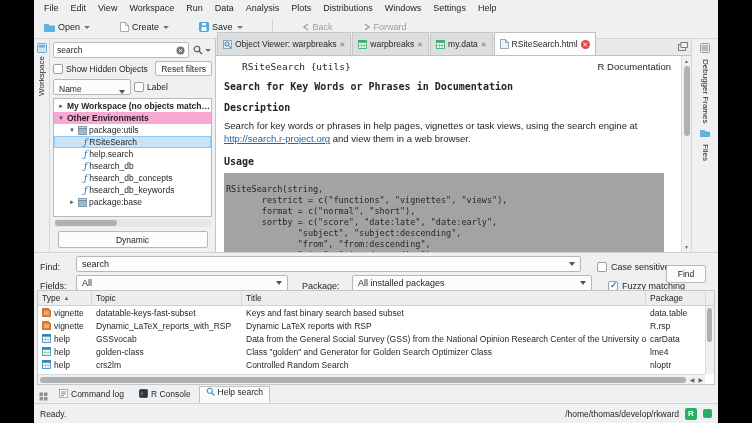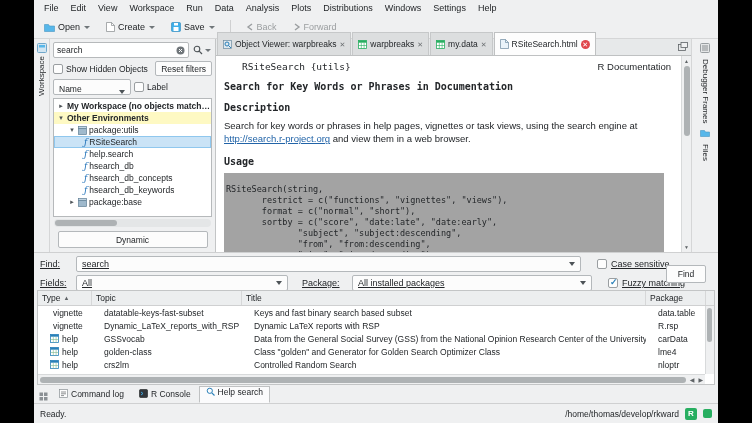--- a/index.html
+++ b/index.html
@@ -7,21 +7,21 @@
   body { font-family:"Liberation Sans",sans-serif; color:#232629; }
   .screen { position:relative; width:752px; height:423px; background:#000; overflow:hidden; }
   .app { position:absolute; left:34px; top:0; width:684px; height:423px; background:#eff0f1;
          display:flex; flex-direction:column; font-size:9px; }
 
   
   .menubar { height:16px; display:flex; align-items:center; padding:0 4px; background:#eff0f1; }
   .menu-item { padding:1px 6px; border-radius:2px; white-space:nowrap; }
 
   
-  .toolbar { height:23px; display:flex; align-items:center; gap:6px; padding:0 5px;
+  .toolbar { height:23px; display:flex; align-items:center; gap:20px; padding:0 5px;
              border-bottom:1px solid #d5d6d7; }
   .tbtn { display:inline-flex; align-items:center; gap:3px; padding:2px 5px; border-radius:2px; }
   .tbtn.disabled { color:#9b9ea0; }
   .caret-sm { width:0;height:0;border-left:3px solid transparent;border-right:3px solid transparent;
               border-top:3px solid #70767a; margin-left:1px; }
   .tsep { width:1px; height:15px; background:#cfd0d1; margin:0 4px; }
 
   
   .main { height:213px; display:flex; }
   .dock-strip { background:#eff0f1; display:flex; flex-direction:column; align-items:center; }
@@ -54,21 +54,21 @@
                   border-right:3px solid transparent; border-top:4px solid #4d5357; }
   .name-combo { width:78px;align-items:flex-end; }
 
   .tree { flex:1; background:#fff; border:1px solid #b6b9bb; overflow:hidden; padding-top:1px; }
   .titem { height:12px; display:flex; align-items:center; gap:2px; white-space:nowrap; padding-left:3px; }
   .titem .exp { width:8px; font-size:7px; color:#4d5357; text-align:center; flex:none; }
   .titem .t { overflow:hidden; text-overflow:ellipsis; }
   .titem .bold { font-weight:bold; }
   .lvl1 { padding-left:14px; }
   .lvl2 { padding-left:30px; }
-  .titem.cursel { background:#fef9c3; }
+  .titem.cursel { background:#f9a8d4; }
   .titem.sel { background:#cae3f6; outline:1px solid #8fc7ee; outline-offset:-1px; }
   .fnicon { color:#1d6fb7; font-style:italic; font-family:"DejaVu Serif",serif; font-size:9px; line-height:8px; flex:none; }
   .hscroll { height:8px; margin:2px 1px; background:#e4e6e7; border-radius:4px; position:relative; }
   .hscroll .thumb { position:absolute; left:1px; top:1px; height:6px; width:62px; background:#aeb2b4; border-radius:3px; }
   .btn.update { width:150px; margin:2px auto 0 auto; }
 
   
   .center { flex:1; display:flex; flex-direction:column; min-width:0; }
   .doctabs { height:17px; display:flex; align-items:flex-end; background:#e7e9ea; padding-left:1px;
              border-bottom:1px solid #bfc1c2; }
@@ -95,38 +95,38 @@
               background:#a3a3a3; display:inline-block; margin-top:6px; padding:11px 4px 2px 2px;
               white-space:pre; min-width:440px; }
   .vscroll { position:absolute; right:0; top:0; bottom:0; width:10px; background:#eff0f1;
              border-left:1px solid #d8dadb; display:flex; flex-direction:column; align-items:center; }
   .vscroll .arr { font-size:5px; color:#5e6366; padding:2px 0; }
   .vscroll .thumb { width:6px; height:70px; background:#aeb2b4; border-radius:3px; }
   .vscroll .sp { flex:1; }
 
   
   .findpanel { height:38px; position:relative; padding:3px 6px; border-top:1px solid #cfd0d1; }
-  .frow { display:flex; align-items:center; height:16px; margin-bottom:3px; gap:6px;text-decoration:underline; }
+  .frow { display:flex; align-items:flex-end; height:16px; margin-bottom:3px; gap:6px; }
   .flabel { width:30px; flex:none; }
   .find-combo { width:505px; }
   .fields-combo { width:212px; }
   .pkg-label { width:44px; flex:none; margin-left:8px; }
   .pkg-combo { width:240px; }
   .cbgroup { display:flex; align-items:center; gap:4px; margin-left:10px; white-space:nowrap; }
   .find-btn { position:absolute; right:12px; top:12px; width:40px; height:18px; }
 
   
   .results { height:95px; margin:0 3px; background:#fff; border:1px solid #c3c5c6; position:relative; overflow:hidden; }
   .rgrid { display:grid; grid-template-columns:54px 150px 404px 60px; }
   .rhead { background:#eceeef; border-bottom:1px solid #cfd0d1; height:15px; }
   .rhead > div { display:flex; align-items:center; padding:0 4px; border-right:1px solid #d6d7d8;
                  font-size:8.5px; gap:3px; }
   .sortarrow { font-size:6px; color:#5e6366; }
   .rrow { height:13px; }
-  .rrow > div { display:flex; align-items:center; padding:0 12px; font-size:8.5px; white-space:nowrap;
+  .rrow > div { display:flex; align-items:center; padding:0 4px; font-size:8.5px; white-space:nowrap;
                 overflow:hidden; gap:3px; }
   .tbl-vscroll { position:absolute; right:0; top:15px; bottom:10px; width:9px; background:#eff0f1;
                  border-left:1px solid #d8dadb; }
   .tbl-vscroll .thumb { position:absolute; top:2px; left:1px; width:5px; height:34px; background:#aeb2b4; border-radius:3px; }
   .tbl-hscroll { position:absolute; left:0; right:9px; bottom:0; height:10px; background:#eff0f1;
                  border-top:1px solid #d8dadb; display:flex; align-items:center; }
   .tbl-hscroll .thumb { height:6px; flex:1; margin:0 2px; background:#aeb2b4; border-radius:3px; }
   .tbl-hscroll .arr { font-size:6px; color:#5e6366; padding:0 2px; }
 
   

